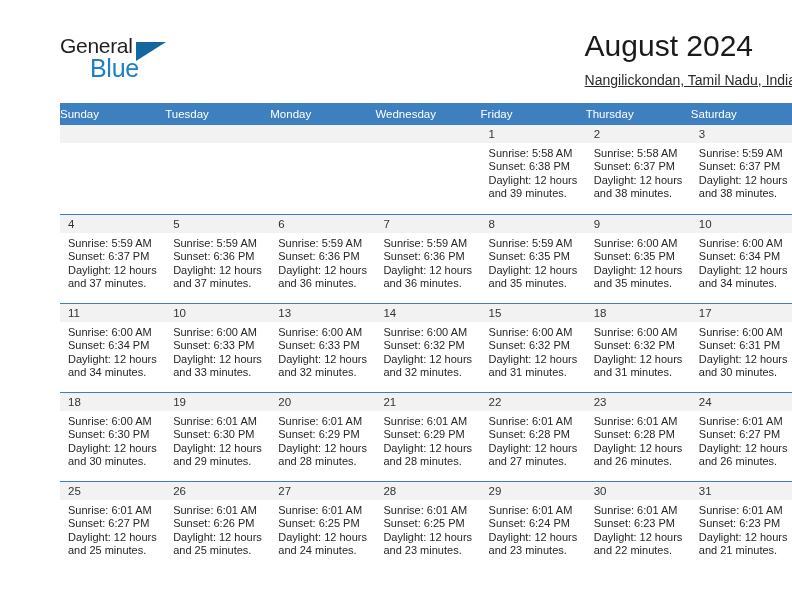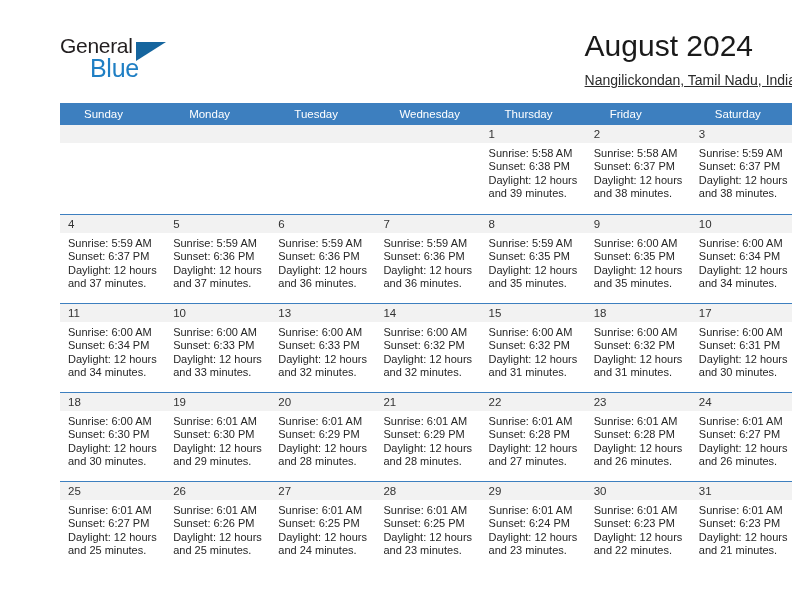--- a/index.html
+++ b/index.html
@@ -99,21 +99,21 @@
     display: flex;
     background: #3d7fbf;
     height: 22px;
   }
   .weekday {
     flex: 1 1 0;
     box-sizing: border-box;
     color: #ffffff;
     font-size: 11.5px;
     line-height: 22px;
-    padding-left: 24px;
+    padding-left: 0;
     white-space: nowrap;
     overflow: hidden;
   }
   .week-row {
     display: flex;
     border-top: 1px solid #3d7fbf;
     height: 89px;
     box-sizing: border-box;
   }
   .week-row:first-of-type {
@@ -162,25 +162,25 @@
       <div class="month-title">August 2024</div>
       <div class="location">Nangilickondan, Tamil Nadu, India</div>
     </div>
 
   </div>
 
   <div class="calendar">
 
     <div class="weekday-row">
       <div class="weekday">Sunday</div>
+      <div class="weekday">Tuesday</div>
       <div class="weekday">Monday</div>
-      <div class="weekday">Tuesday</div>
       <div class="weekday">Wednesday</div>
+      <div class="weekday">Friday</div>
       <div class="weekday">Thursday</div>
-      <div class="weekday">Friday</div>
       <div class="weekday">Saturday</div>
     </div>
 
     <div id="weeks-container">
         <div class="week-row">
           <div class="day-cell empty">
             <div class="day-number"></div>
           </div>
           <div class="day-cell empty">
             <div class="day-number"></div>

